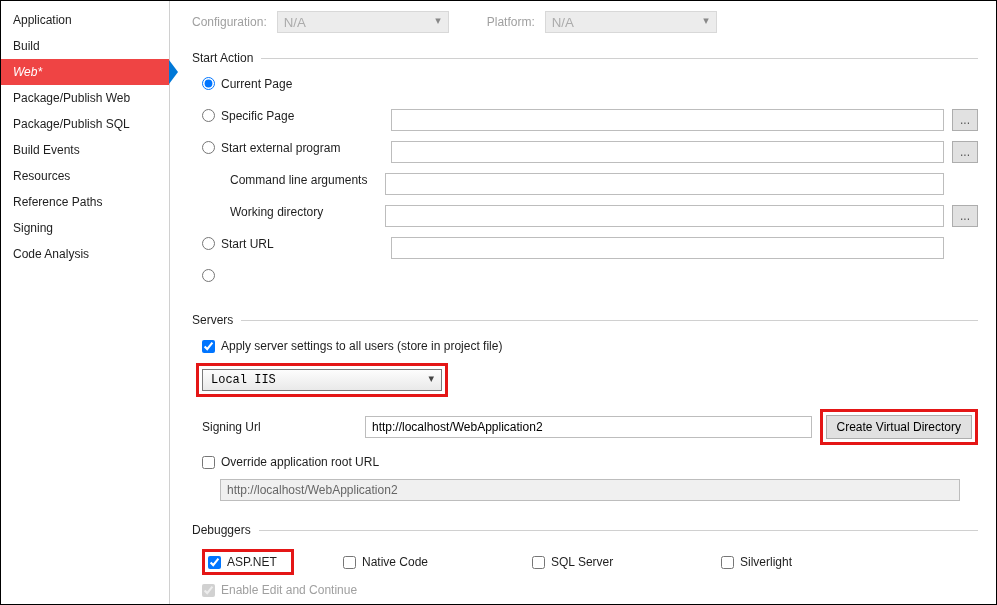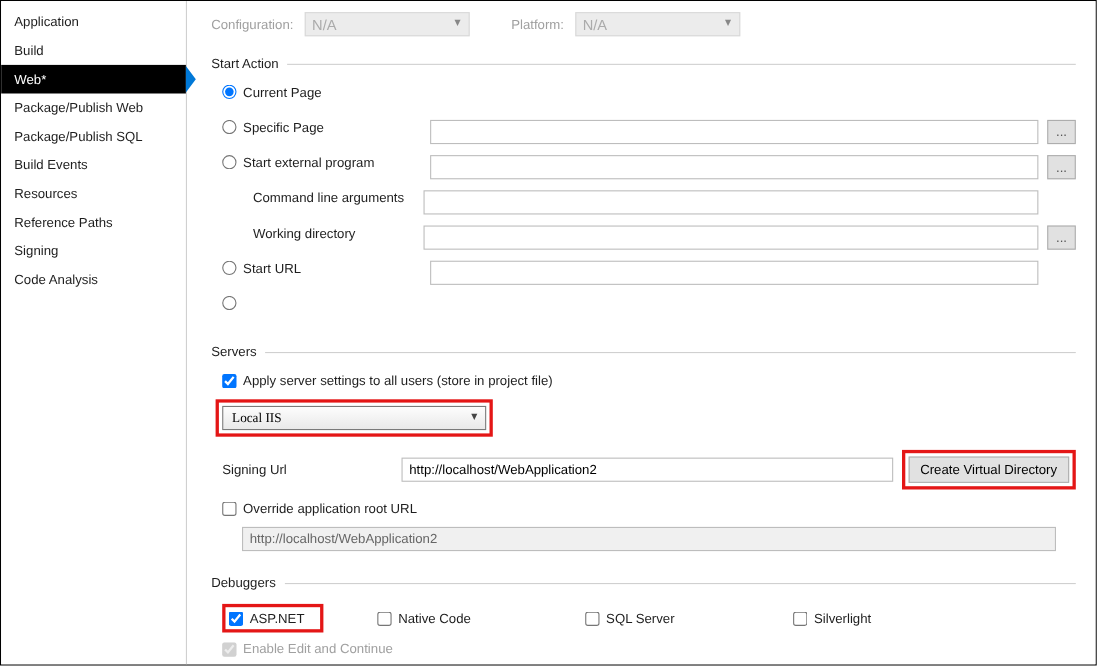--- a/index.html
+++ b/index.html
@@ -2,31 +2,31 @@
 <html><head>
 <meta charset="utf-8">
 <style>
   * { box-sizing: border-box; margin: 0; padding: 0; }
   body { font-family: "Segoe UI", Tahoma, sans-serif; font-size: 12px; background: #fff; color: #1e1e1e; width: 997px; height: 605px; overflow: hidden; border: 1px solid #000; }
   .container { display: flex; width: 100%; height: 100%; }
 
   
   .sidebar { width: 169px; background: #fff; border-right: 1px solid #d0d0d0; padding-top: 6px; }
   .sidebar-item { padding: 6px 12px; cursor: pointer; color: #1e1e1e; }
-  .sidebar-item.selected { background: #000000; color: #fff; position: relative; }
+  .sidebar-item.selected { background: #ef4444; color: #fff; position: relative; font-style: italic; }
   .sidebar-item.selected::after {
     content: ""; position: absolute; right: -9px; top: 50%; transform: translateY(-50%);
     border-left: 9px solid #0078d7; border-top: 12px solid transparent; border-bottom: 12px solid transparent;
   }
 
   
   .main { flex: 1; padding: 10px 18px 18px 22px; background: #fff; overflow: hidden; }
   .top-row { display: flex; align-items: center; gap: 10px; margin-bottom: 18px; }
   .top-label { color: #a0a0a0; }
-  .top-select { background: #e5e5e5; border: 1px solid #c8c8c8; color: #888; padding: 2px 6px; height: 22px; width: 150px; appearance: none; position: relative; }
+  .top-select { background: #e5e5e5; border: 1px solid #c8c8c8; color: #888; padding: 2px 6px; height: 22px; width: 172px; appearance: none; position: relative; }
   .top-select-wrap { position: relative; display: inline-block; }
   .top-select-wrap::after { content: "▾"; position: absolute; right: 8px; top: 3px; color: #888; pointer-events: none; font-size: 11px; }
 
   
   .group { margin-bottom: 18px; }
   .group-header { display: flex; align-items: center; margin-bottom: 12px; }
   .group-title { font-size: 12px; color: #1e1e1e; padding-right: 8px; white-space: nowrap; }
   .group-line { flex: 1; height: 1px; background: #d0d0d0; }
 
   
@@ -38,21 +38,21 @@
   .text-input { flex: 1; border: 1px solid #bdbdbd; height: 22px; padding: 2px 6px; font-size: 12px; font-family: inherit; background: #fff; }
   .text-input[readonly] { background: #f0f0f0; color: #666; }
   .browse { width: 26px; height: 22px; margin-left: 8px; border: 1px solid #adadad; background: #e1e1e1; color: #555; font-size: 12px; line-height: 1; cursor: pointer; }
   .browse::before { content: "..."; }
 
   .checkbox-row { display: flex; align-items: center; margin: 4px 0 10px 10px; }
   .checkbox-row input { margin-right: 6px; width: 13px; height: 13px; }
   .checkbox-row.disabled { color: #a0a0a0; }
 
   .server-select-wrap { margin-left: 10px; position: relative; display: inline-block; }
-  .server-select { width: 240px; height: 22px; border: 1px solid #7a7a7a; background: linear-gradient(#fdfdfd, #e9e9e9); padding: 2px 24px 2px 8px; appearance: none; font-size: 12px; font-family: Liberation Serif, serif; }
+  .server-select { width: 240px; height: 22px; border: 1px solid #7a7a7a; background: linear-gradient(#fdfdfd, #e9e9e9); padding: 2px 24px 2px 8px; appearance: none; font-size: 12px; font-family: Liberation Mono, monospace; }
   .server-select-wrap::after { content: "▾"; position: absolute; right: 8px; top: 3px; font-size: 11px; color: #444; pointer-events: none; }
   .highlight-red { border: 3px solid #e41616; padding: 3px; display: inline-block; }
 
   .url-row { display: flex; align-items: center; margin: 12px 0 10px 10px; gap: 8px; }
   .url-label { width: 155px; }
   .create-btn { padding: 4px 10px; border: 1px solid #adadad; background: #e1e1e1; font-size: 12px; font-family: inherit; cursor: pointer; white-space: nowrap; }
 
   .debugger-row { display: flex; gap: 49px; margin-left: 10px; margin-bottom: 8px; }
   .debugger-row .dbg-item { display: flex; align-items: center; min-width: 140px; }
   .debugger-row input { margin-right: 6px; width: 13px; height: 13px; }

